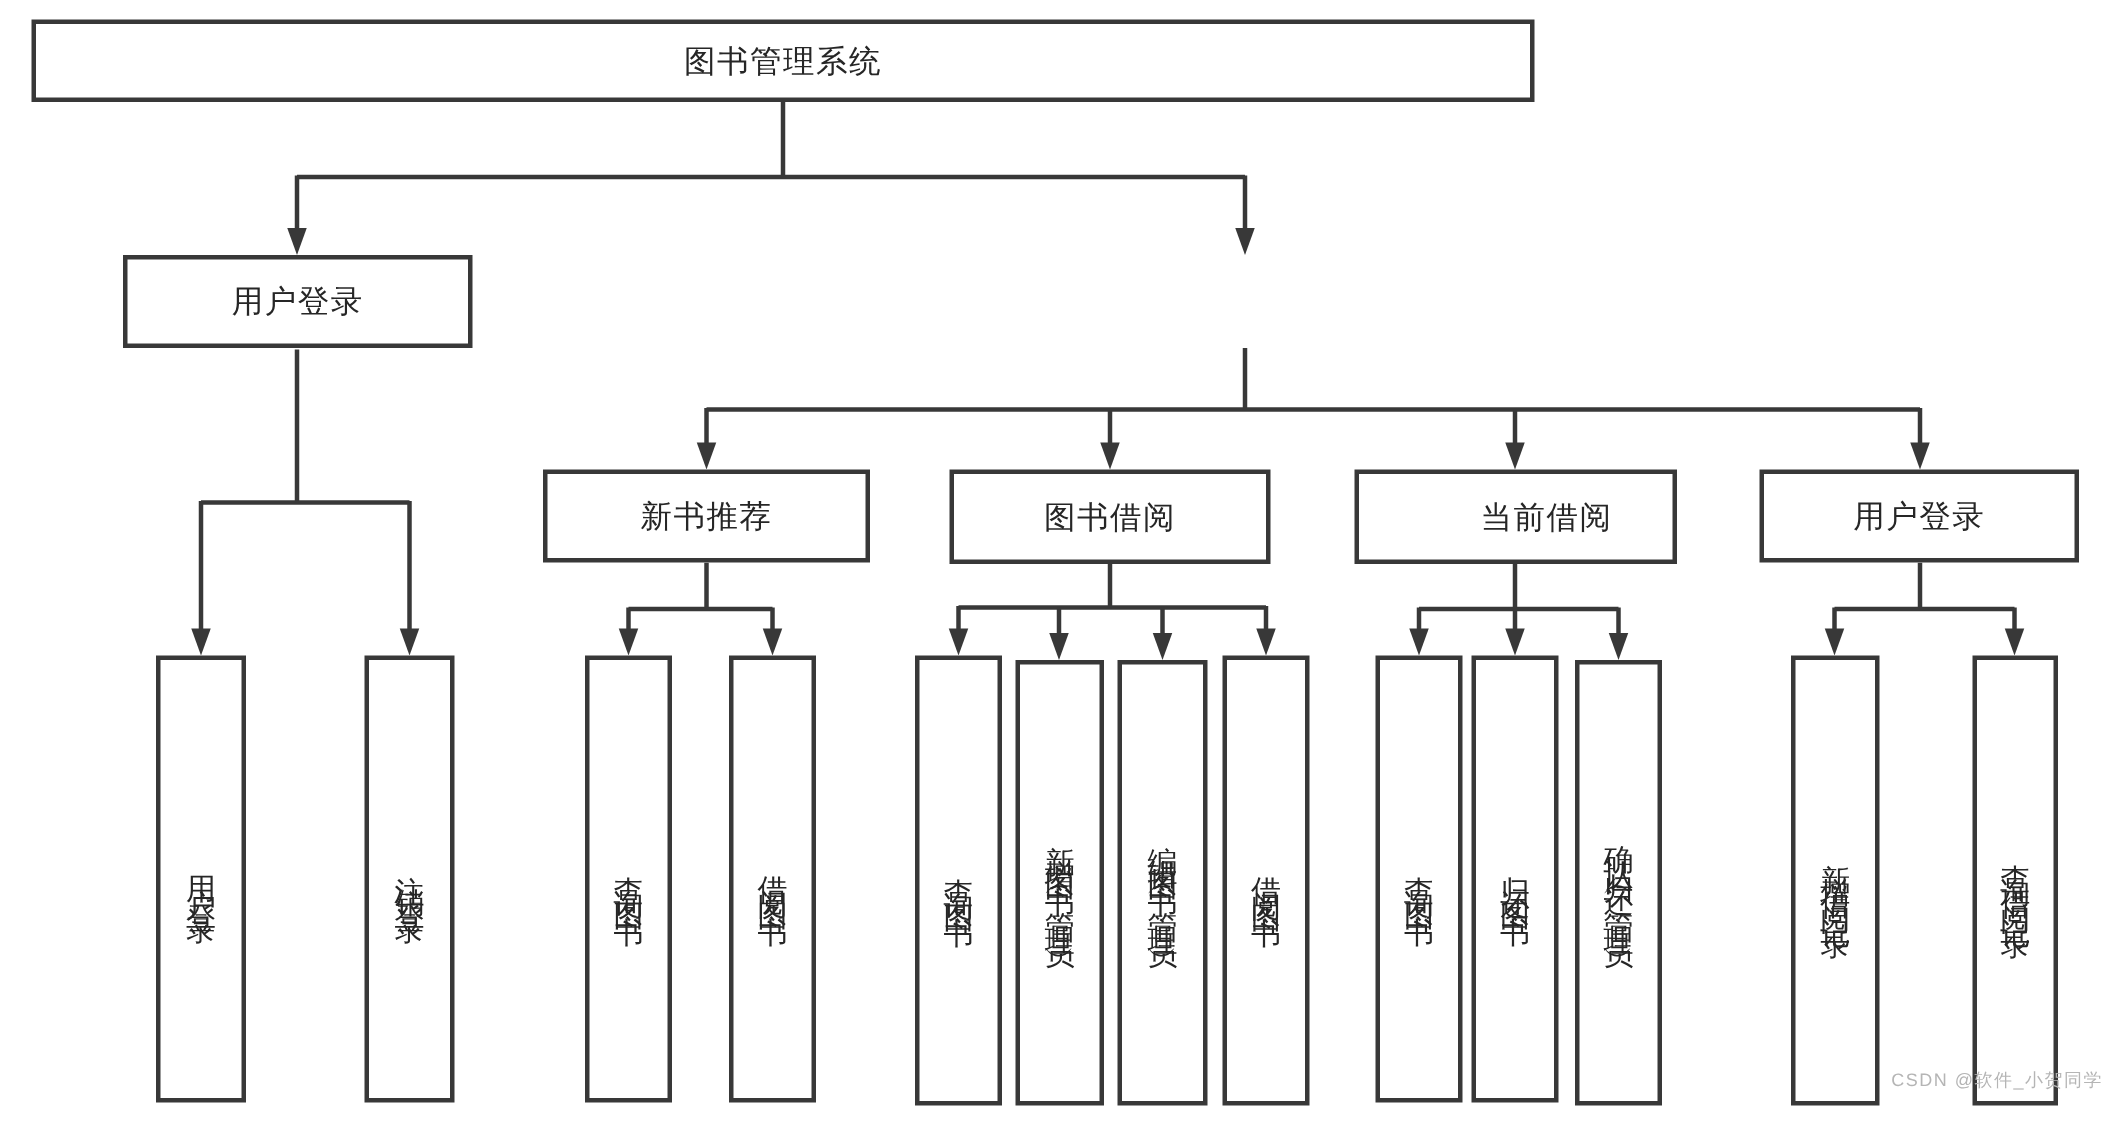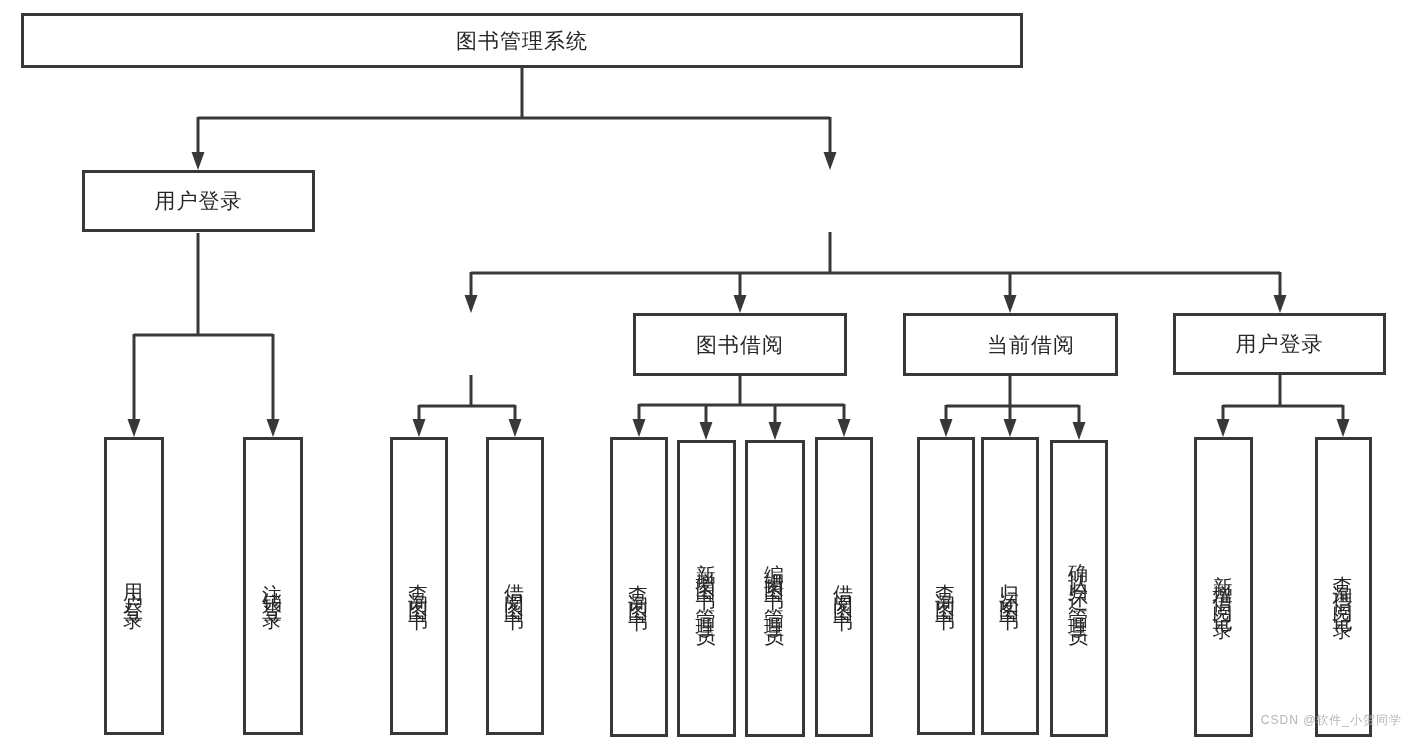--- a/index.html
+++ b/index.html
@@ -96,20 +96,21 @@
       <line x1="1223" y1="405" x2="1223" y2="421" stroke="#383838" stroke-width="3"></line>
       <polygon points="1216.5,419 1229.5,419 1223,437" fill="#383838"></polygon>
       <line x1="1343" y1="405" x2="1343" y2="421" stroke="#383838" stroke-width="3"></line>
       <polygon points="1336.5,419 1349.5,419 1343,437" fill="#383838"></polygon>
     </svg>
 
   <div class="box" style="left:21px;top:13px;width:1002px;height:55px;">图书管理系统</div>
 
   <div class="box" style="left:82px;top:170px;width:233px;height:62px;">用户登录</div>
 
+  <div class="box" style="left:362px;top:313px;width:218px;height:62px;">新书推荐</div>
   <div class="box" style="left:633px;top:313px;width:214px;height:63px;">图书借阅</div>
   <div class="box" style="left:903px;top:313px;width:215px;height:63px;padding-left:41px;">当前借阅</div>
   <div class="box" style="left:1173px;top:313px;width:213px;height:62px;">用户登录</div>
 
   <div class="box vbox" style="left:104px;top:437px;width:60px;height:298px;">用户登录</div>
   <div class="box vbox" style="left:243px;top:437px;width:60px;height:298px;">注销登录</div>
 
   <div class="box vbox" style="left:390px;top:437px;width:58px;height:298px;">查询图书</div>
   <div class="box vbox" style="left:486px;top:437px;width:58px;height:298px;">借阅图书</div>
 

